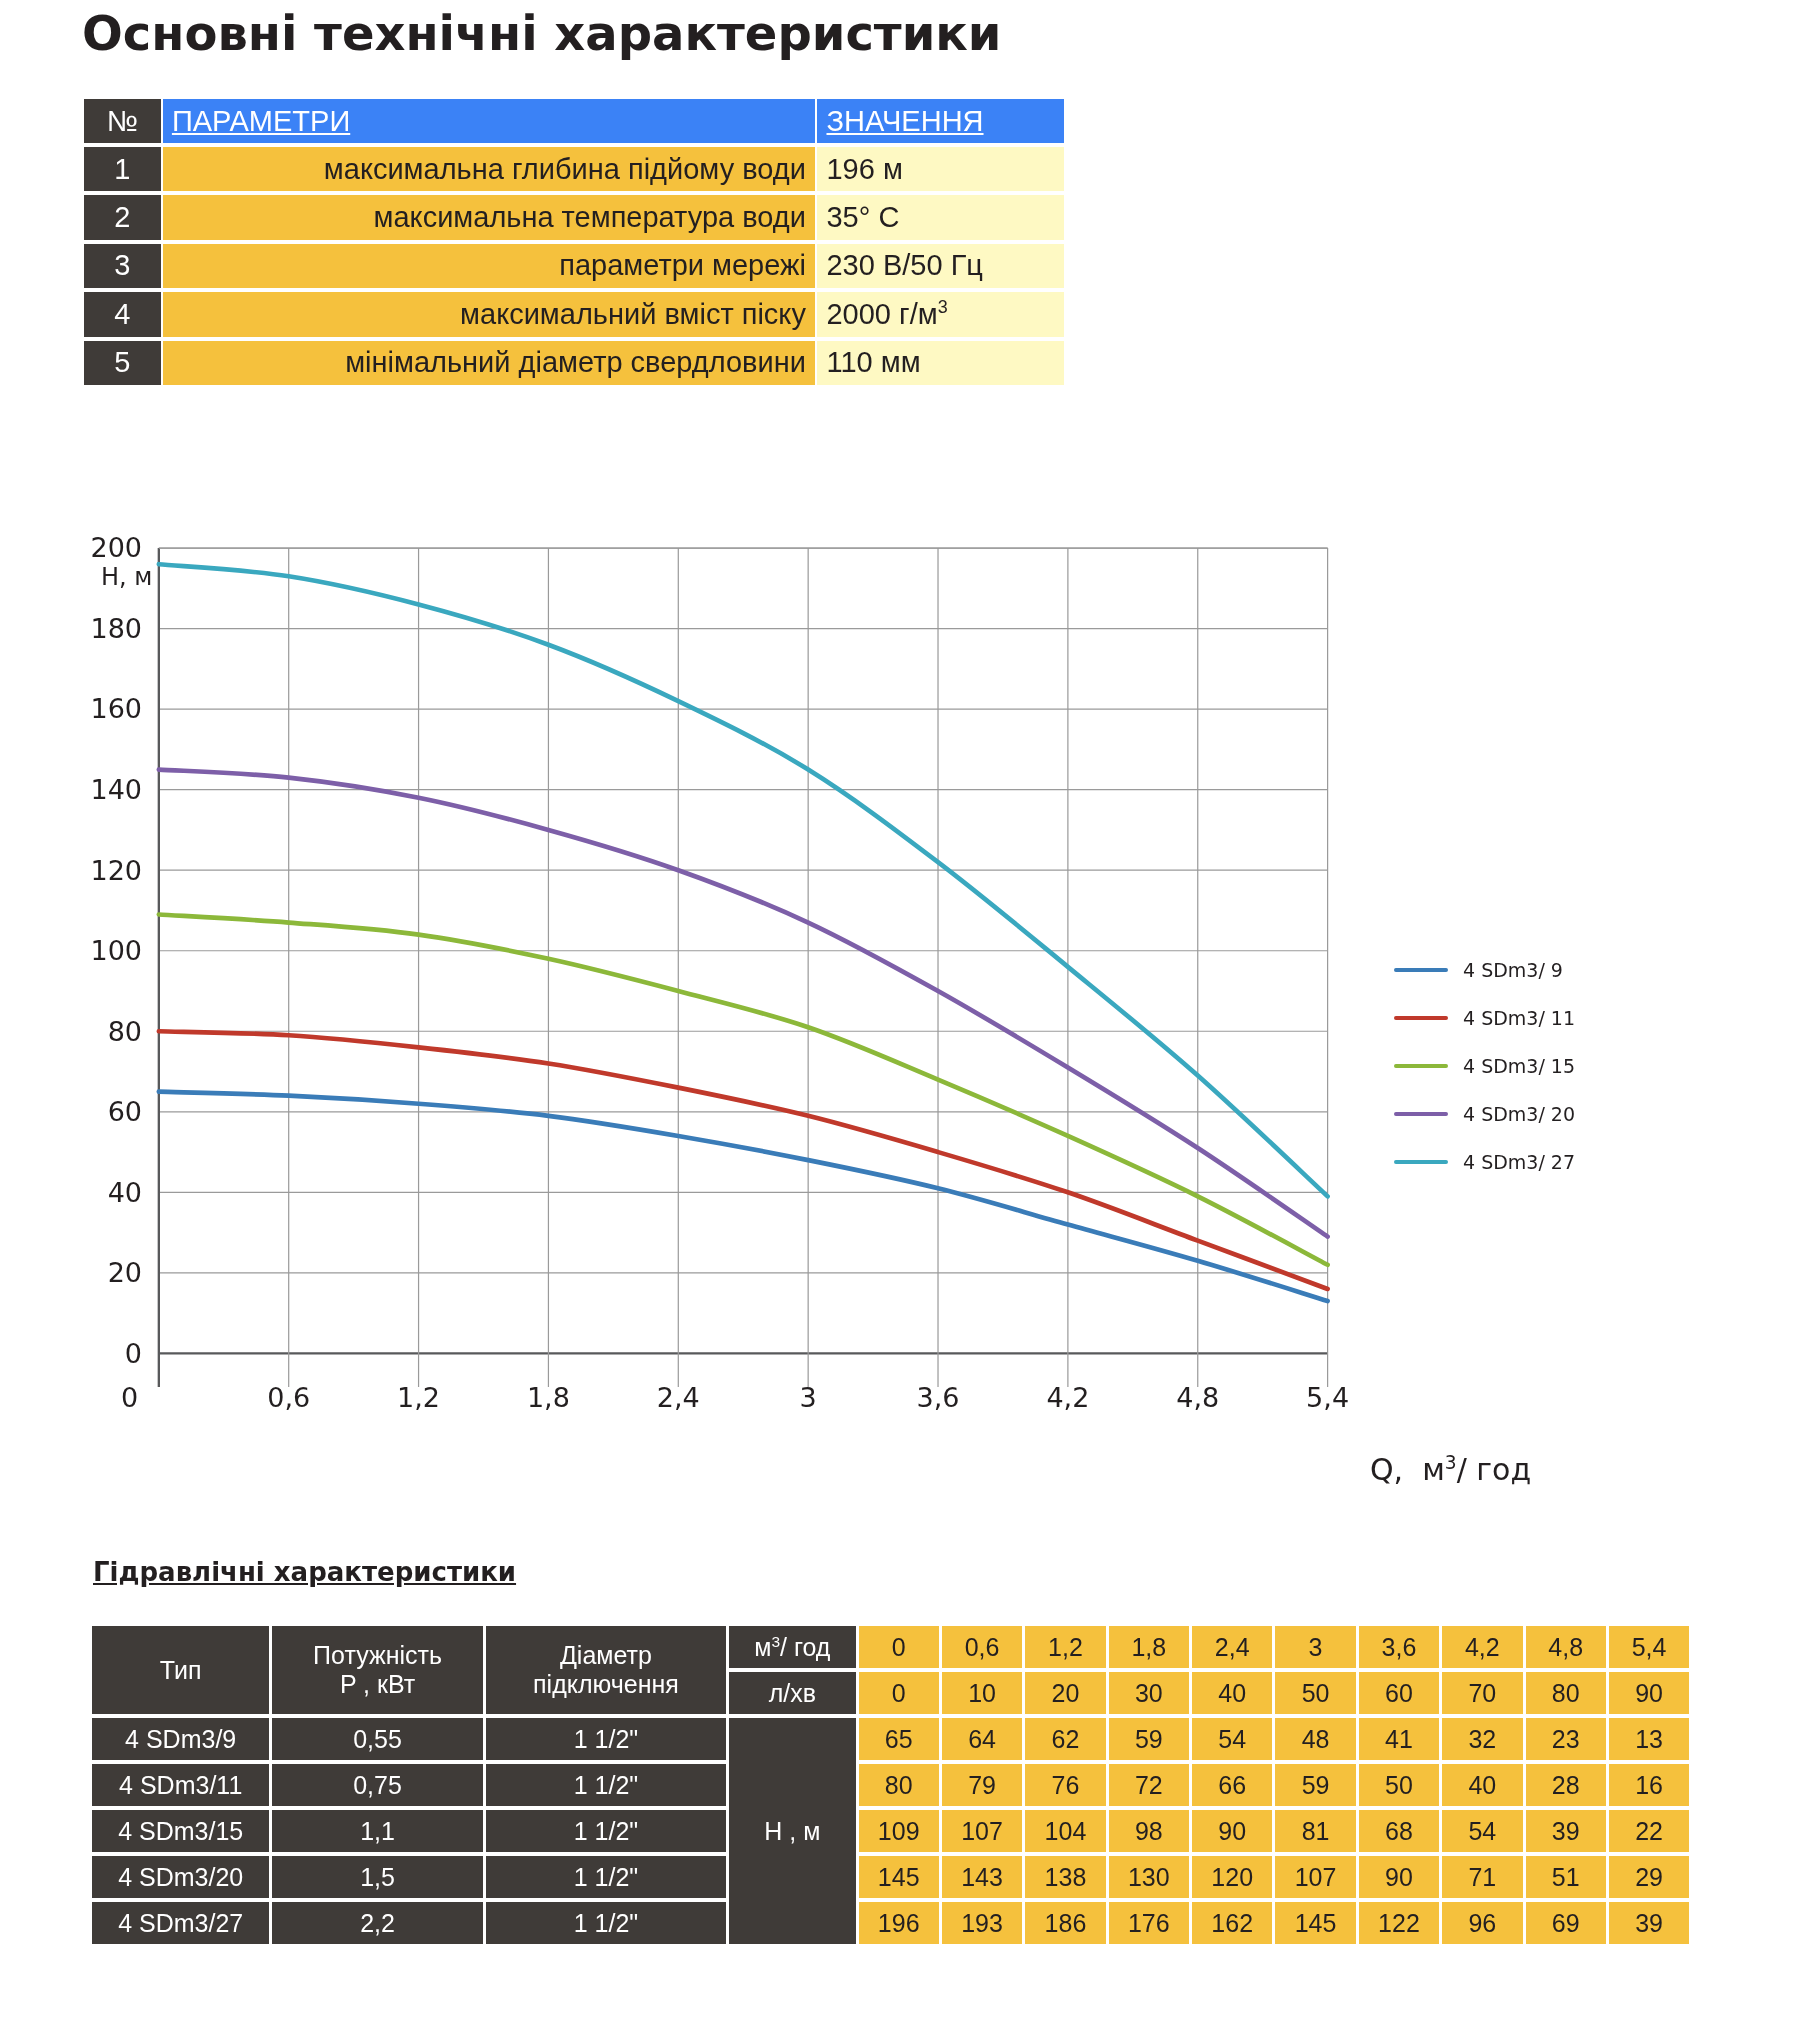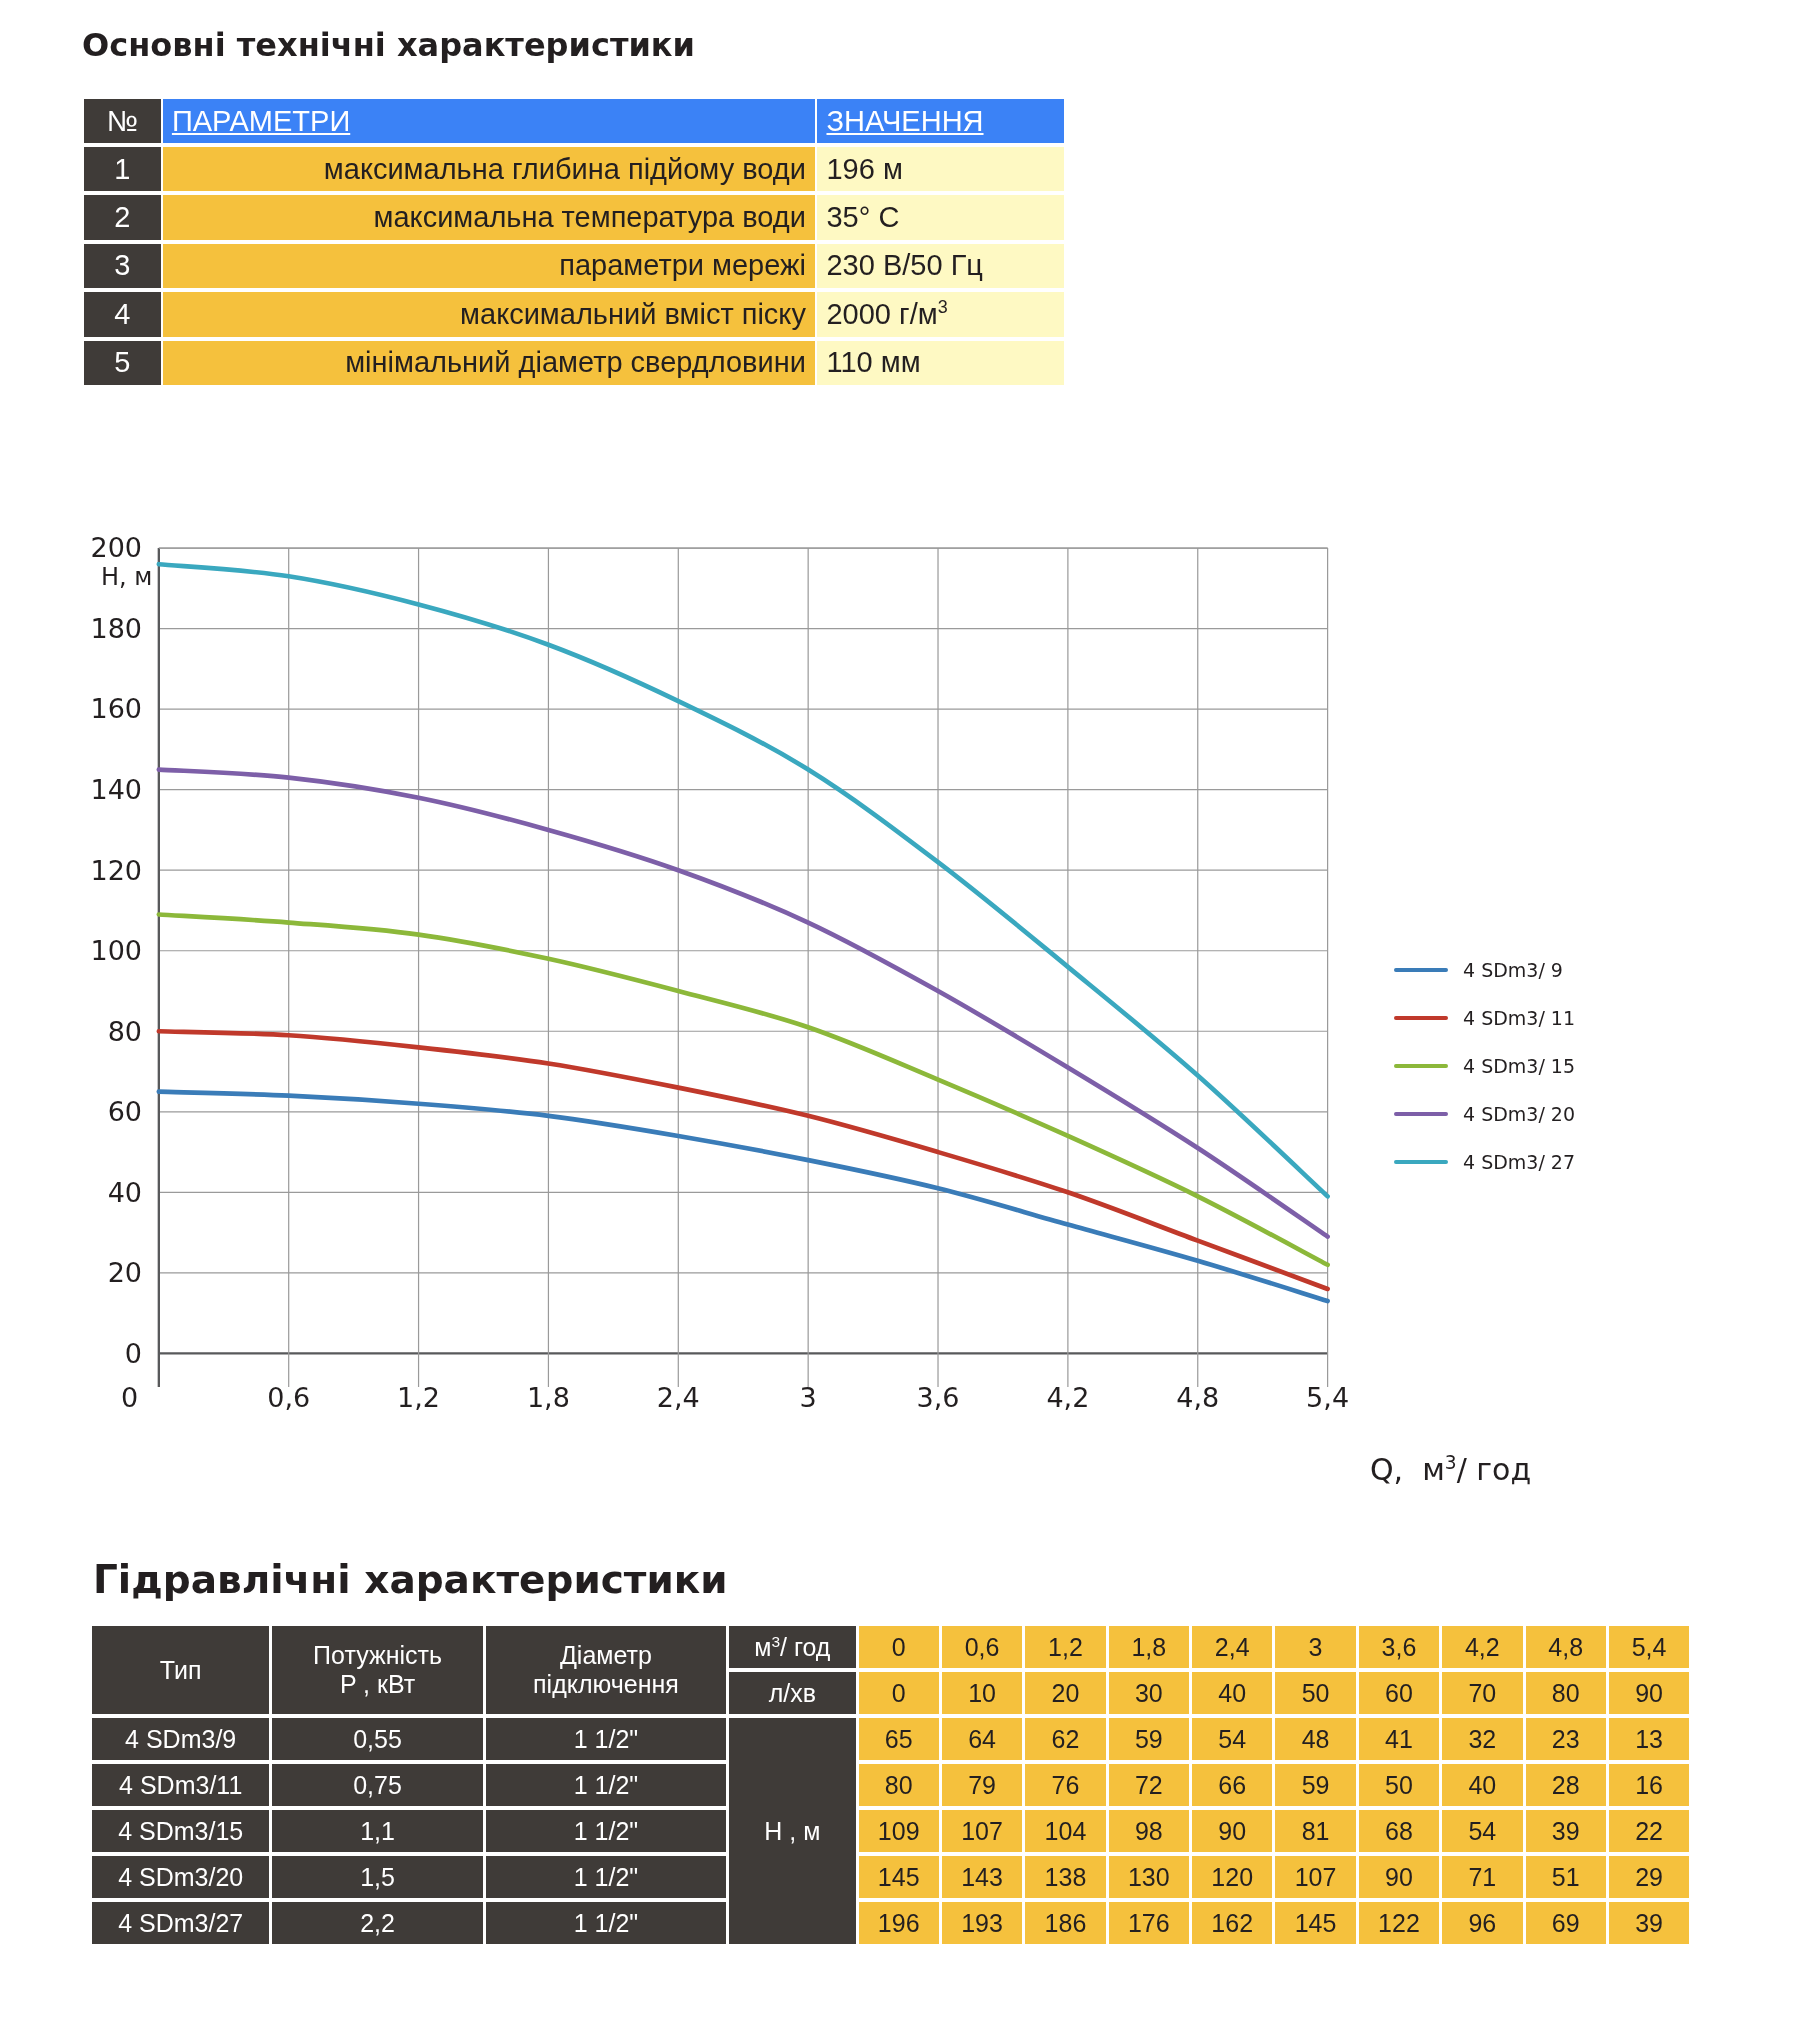--- a/index.html
+++ b/index.html
@@ -23,28 +23,29 @@
 
   
   .section-title {
     position: absolute;
     font-family: "DejaVu Sans", sans-serif;
     font-weight: bold;
     color: #231f20;
   }
   #spec-title {
     left: 82px;
-    top: 26px;
-    font-size: 32px;
+    top: 5px;
+    font-size: 48px;
     letter-spacing: 0px;
   }
   #hydro-title {
     left: 93px;
     top: 1557px;
-    font-size: 39px;
+    font-size: 26px;
+    text-decoration: underline;
   }
 
   
   #spec-table {
     position: absolute;
     left: 82px;
     top: 95px;
     border-collapse: separate;
     border-spacing: 2.8px 4.7px;
   }

